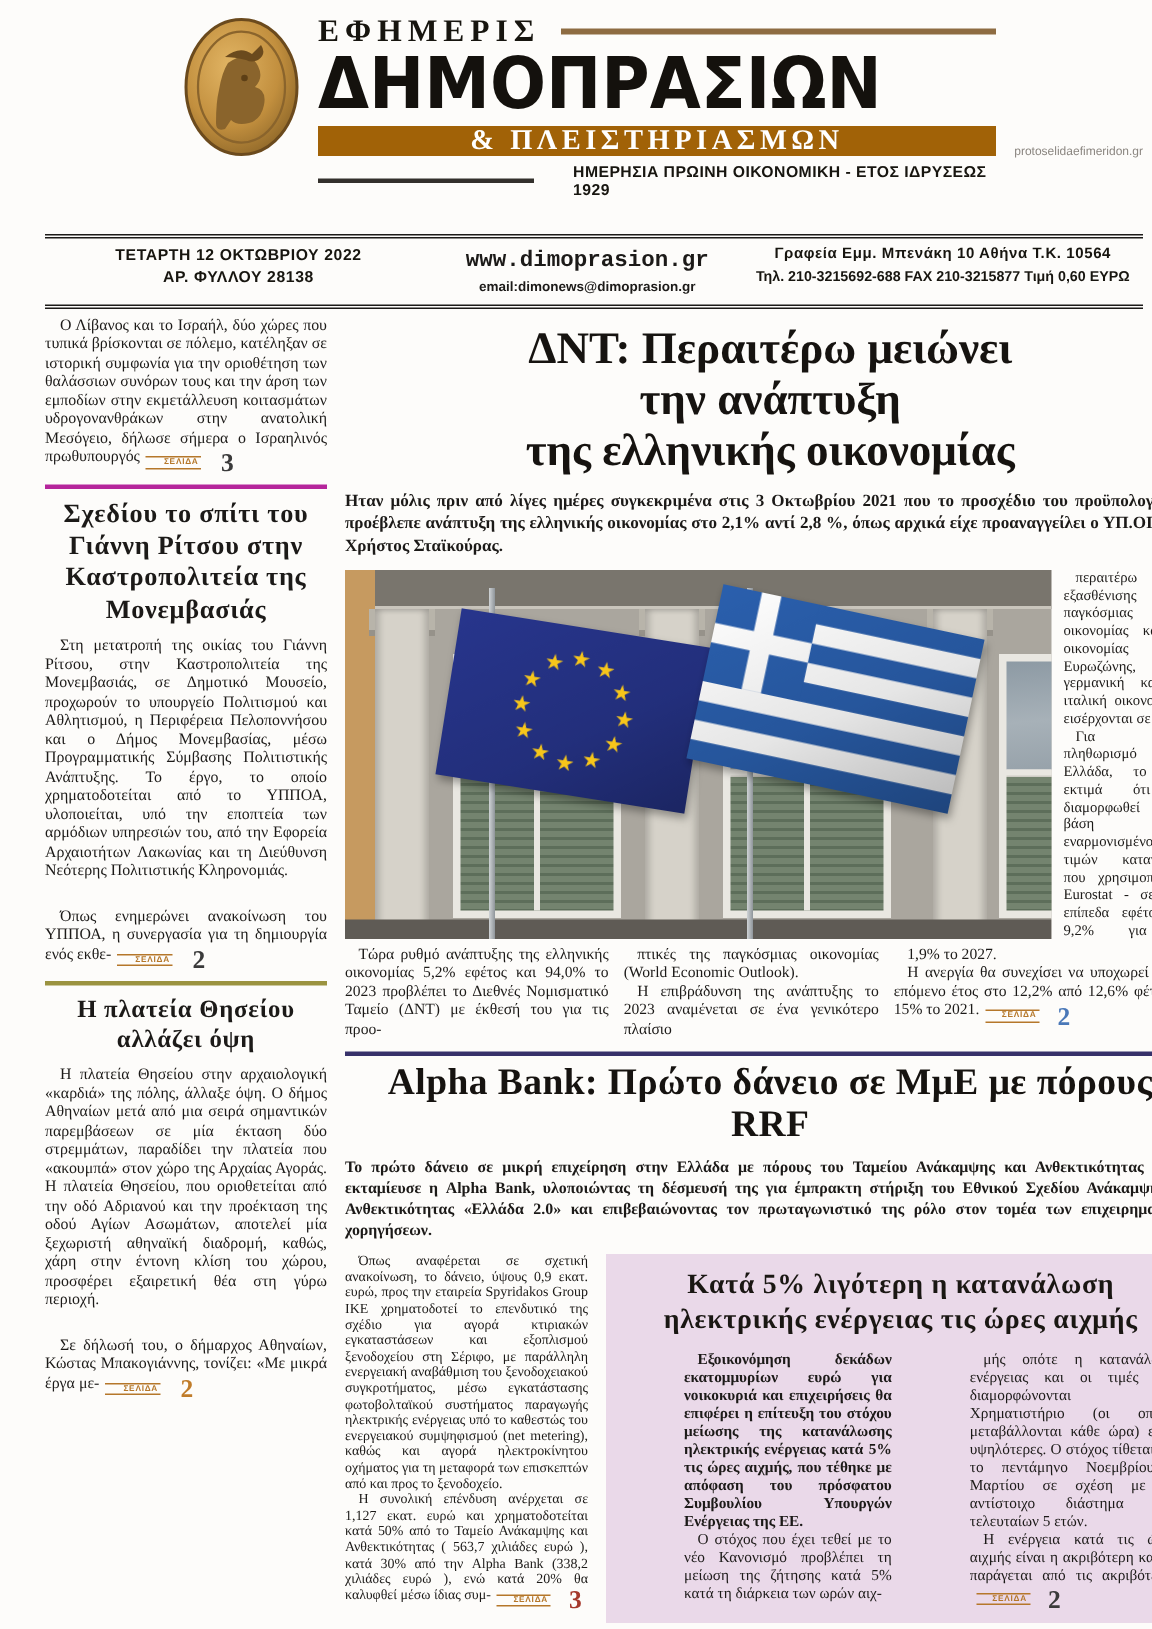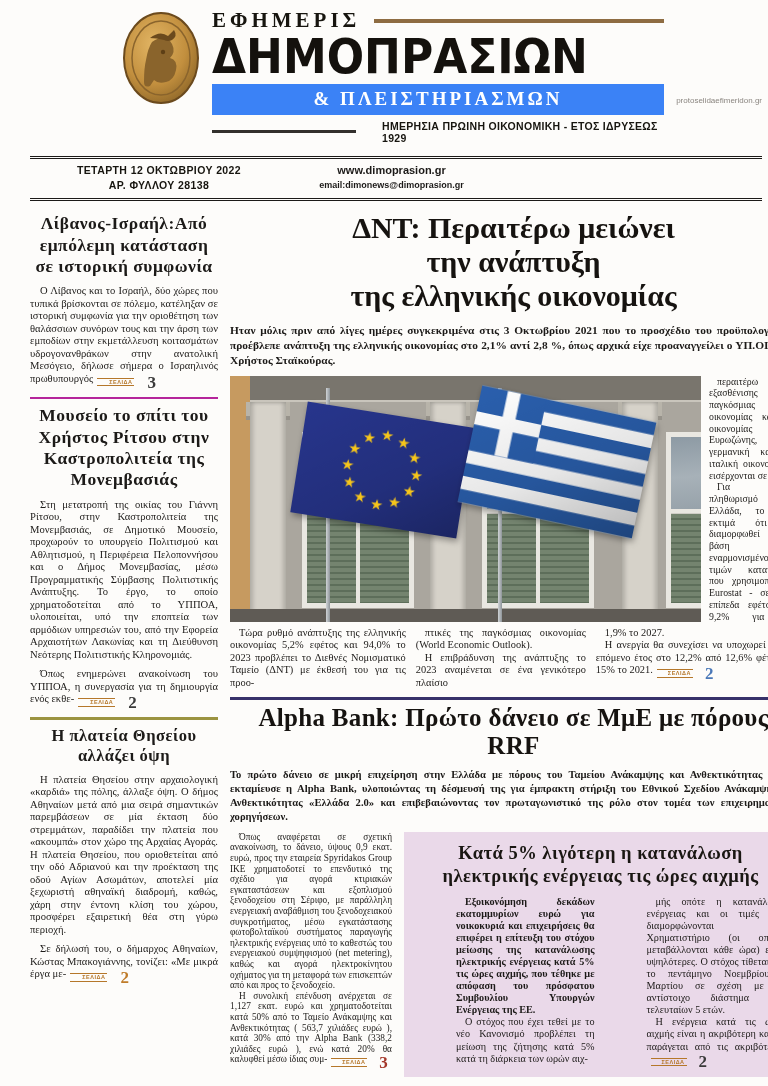--- a/index.html
+++ b/index.html
@@ -15,47 +15,47 @@
   .mast-block { position:absolute; left:182px; top:8px; width:452px; }
   .kicker-row { display:flex; align-items:center; gap:14px; }
   .kicker { font-size:21px; font-weight:bold; letter-spacing:4px; color:#17150f; }
   .kicker-rule { flex:1; height:4px; background:#8e6c42; }
   .mast-title {
     font-family:"DejaVu Sans", sans-serif; font-weight:900; font-size:44px;
     letter-spacing:0px; color:#14110d; line-height:1.02; transform:scaleY(1.08);
     transform-origin:left top; white-space:nowrap;
   }
   .mast-bar {
-    margin-top:6px; height:31px; background:#3b82f6; display:flex;
+    margin-top:6px; height:20px; background:#a16207; display:flex;
     align-items:center; justify-content:center;
   }
   .mast-bar span { color:#fff; font-weight:bold; font-size:19px; letter-spacing:3px; }
   .tagline-row { display:flex; align-items:center; justify-content:flex-end; gap:26px; margin-top:5px; }
   .tagline-rule { width:155px; height:3px; background:#33302c; }
   .tagline { font-family:"Liberation Sans", sans-serif; font-size:10.5px; font-weight:bold; color:#17150f; letter-spacing:0.3px; }
   .watermark { position:absolute; right:0px; top:96px; font-family:"Liberation Sans", sans-serif; font-size:8px; color:#8b8680; text-decoration:none; }
   
   .dateline {
     border-top:3px double #1c1a18; border-bottom:3px double #1c1a18;
     padding:4px 4px 5px 4px; display:grid; grid-template-columns:250px 215px 1fr;
     font-family:"Liberation Sans", sans-serif;
   }
   .dl-col { text-align:center; line-height:1.45; }
   .dl-main { font-size:10.5px; font-weight:bold; letter-spacing:0.4px; color:#17150f; }
   .dl-sub  { font-size:9.5px;  font-weight:bold; color:#17150f; }
-  .dl-site { font-size:11px; font-weight:bold; }
+  .dl-site { font-size:15px; font-weight:bold;font-family:Liberation Mono, monospace; }
   .dl-mail { font-size:9px; font-weight:bold; }
   a.plainlink { color:inherit; text-decoration:none; }
   
   .content { display:grid; grid-template-columns:188px 1fr; column-gap:12px; padding-top:6px; }
   
   .sb-title { text-align:center; font-weight:bold; font-size:17.5px; line-height:1.22; letter-spacing:0.5px; margin:6px 2px 8px; }
   .sb-title.small { font-size:16.5px; }
   .sb-body { font-size:10.6px; line-height:1.18; text-align:justify; text-indent:10px; }
-  .sb-body + .sb-body { margin-top:7px; }
+  .sb-body + .sb-body { margin-top:18px; }
   .divider { height:2.5px; margin:7px 0 4px; }
   .div-magenta { background:#b5259b; }
   .div-olive { background:#9b9340; }
   
   .badge { display:inline-flex; align-items:center; gap:3px; vertical-align:-2px; margin-left:4px; white-space:nowrap; }
   .badge-label {
     font-family:"Liberation Sans", sans-serif; font-size:5.5px; font-weight:bold;
     color:#b5772a; border-top:1.5px solid #b5772a; border-bottom:1.5px solid #b5772a; padding:0 2px; letter-spacing:0.5px;
   }
   .badge-num { font-size:17px; font-weight:bold; line-height:0.9; }
@@ -149,37 +149,40 @@
 
   <div class="dateline">
     <div class="dl-col">
       <div class="dl-main">ΤΕΤΑΡΤΗ  12  ΟΚΤΩΒΡΙΟΥ  2022</div>
       <div class="dl-main">ΑΡ. ΦΥΛΛΟΥ  28138</div>
     </div>
     <div class="dl-col">
       <div class="dl-site"><a class="plainlink" href="#">www.dimoprasion.gr</a></div>
       <div class="dl-mail"><a class="plainlink" href="#">email:dimonews@dimoprasion.gr</a></div>
     </div>
+    <div class="dl-col">
+      <div class="dl-main" style="font-size:10px;">Γραφεία Εμμ. Μπενάκη 10 Αθήνα Τ.Κ. 10564</div>
+      <div class="dl-sub">Τηλ.  210-3215692-688  FAX  210-3215877  Τιμή  0,60  ΕΥΡΩ</div>
+    </div>
   </div>
 
   <div class="content">
 
     <aside>
 
       <article>
-        <h2 class="sb-title">Λίβανος-Ισραήλ:Από εμπόλεμη κατάσταση σε ιστορική συμφωνία</h2>
         <p class="sb-body"><span>Ο Λίβανος και το Ισραήλ, δύο χώρες που τυπικά βρίσκονται σε πόλεμο, κατέληξαν σε ιστορική συμφωνία για την οριοθέτηση των θαλάσσιων συνόρων τους και την άρση των εμποδίων στην εκμετάλλευση κοιτασμάτων υδρογονανθράκων στην ανατολική Μεσόγειο, δήλωσε σήμερα ο Ισραηλινός πρωθυπουργός</span><span class="badge">
               <span class="badge-label">ΣΕΛΙΔΑ</span>
               <span class="badge-num num-dark">3</span>
             </span></p>
         <div class="divider div-magenta"></div>
       </article>
 
       <article>
-        <h2 class="sb-title">Μουσείο το σπίτι του Χρήστος Ρίτσου στην Καστροπολιτεία της Μονεμβασιάς</h2>
+        <h2 class="sb-title">Σχεδίου το σπίτι του Γιάννη Ρίτσου στην Καστροπολιτεία της Μονεμβασιάς</h2>
         <p class="sb-body">Στη μετατροπή της οικίας του Γιάννη Ρίτσου, στην Καστροπολιτεία της Μονεμβασιάς, σε Δημοτικό Μουσείο, προχωρούν το υπουργείο Πολιτισμού και Αθλητισμού, η Περιφέρεια Πελοποννήσου και ο Δήμος Μονεμβασίας, μέσω Προγραμματικής Σύμβασης Πολιτιστικής Ανάπτυξης. Το έργο, το οποίο χρηματοδοτείται από το ΥΠΠΟΑ, υλοποιείται, υπό την εποπτεία των αρμόδιων υπηρεσιών του, από την Εφορεία Αρχαιοτήτων Λακωνίας και τη Διεύθυνση Νεότερης Πολιτιστικής Κληρονομιάς.</p>
         <p class="sb-body"><span>Όπως ενημερώνει ανακοίνωση του ΥΠΠΟΑ, η συνεργασία για τη δημιουργία ενός εκθε-</span><span class="badge">
               <span class="badge-label">ΣΕΛΙΔΑ</span>
               <span class="badge-num num-dark">2</span>
             </span></p>
         <div class="divider div-olive"></div>
       </article>
 
       <article>
         <h2 class="sb-title small">Η πλατεία Θησείου αλλάζει όψη</h2>

